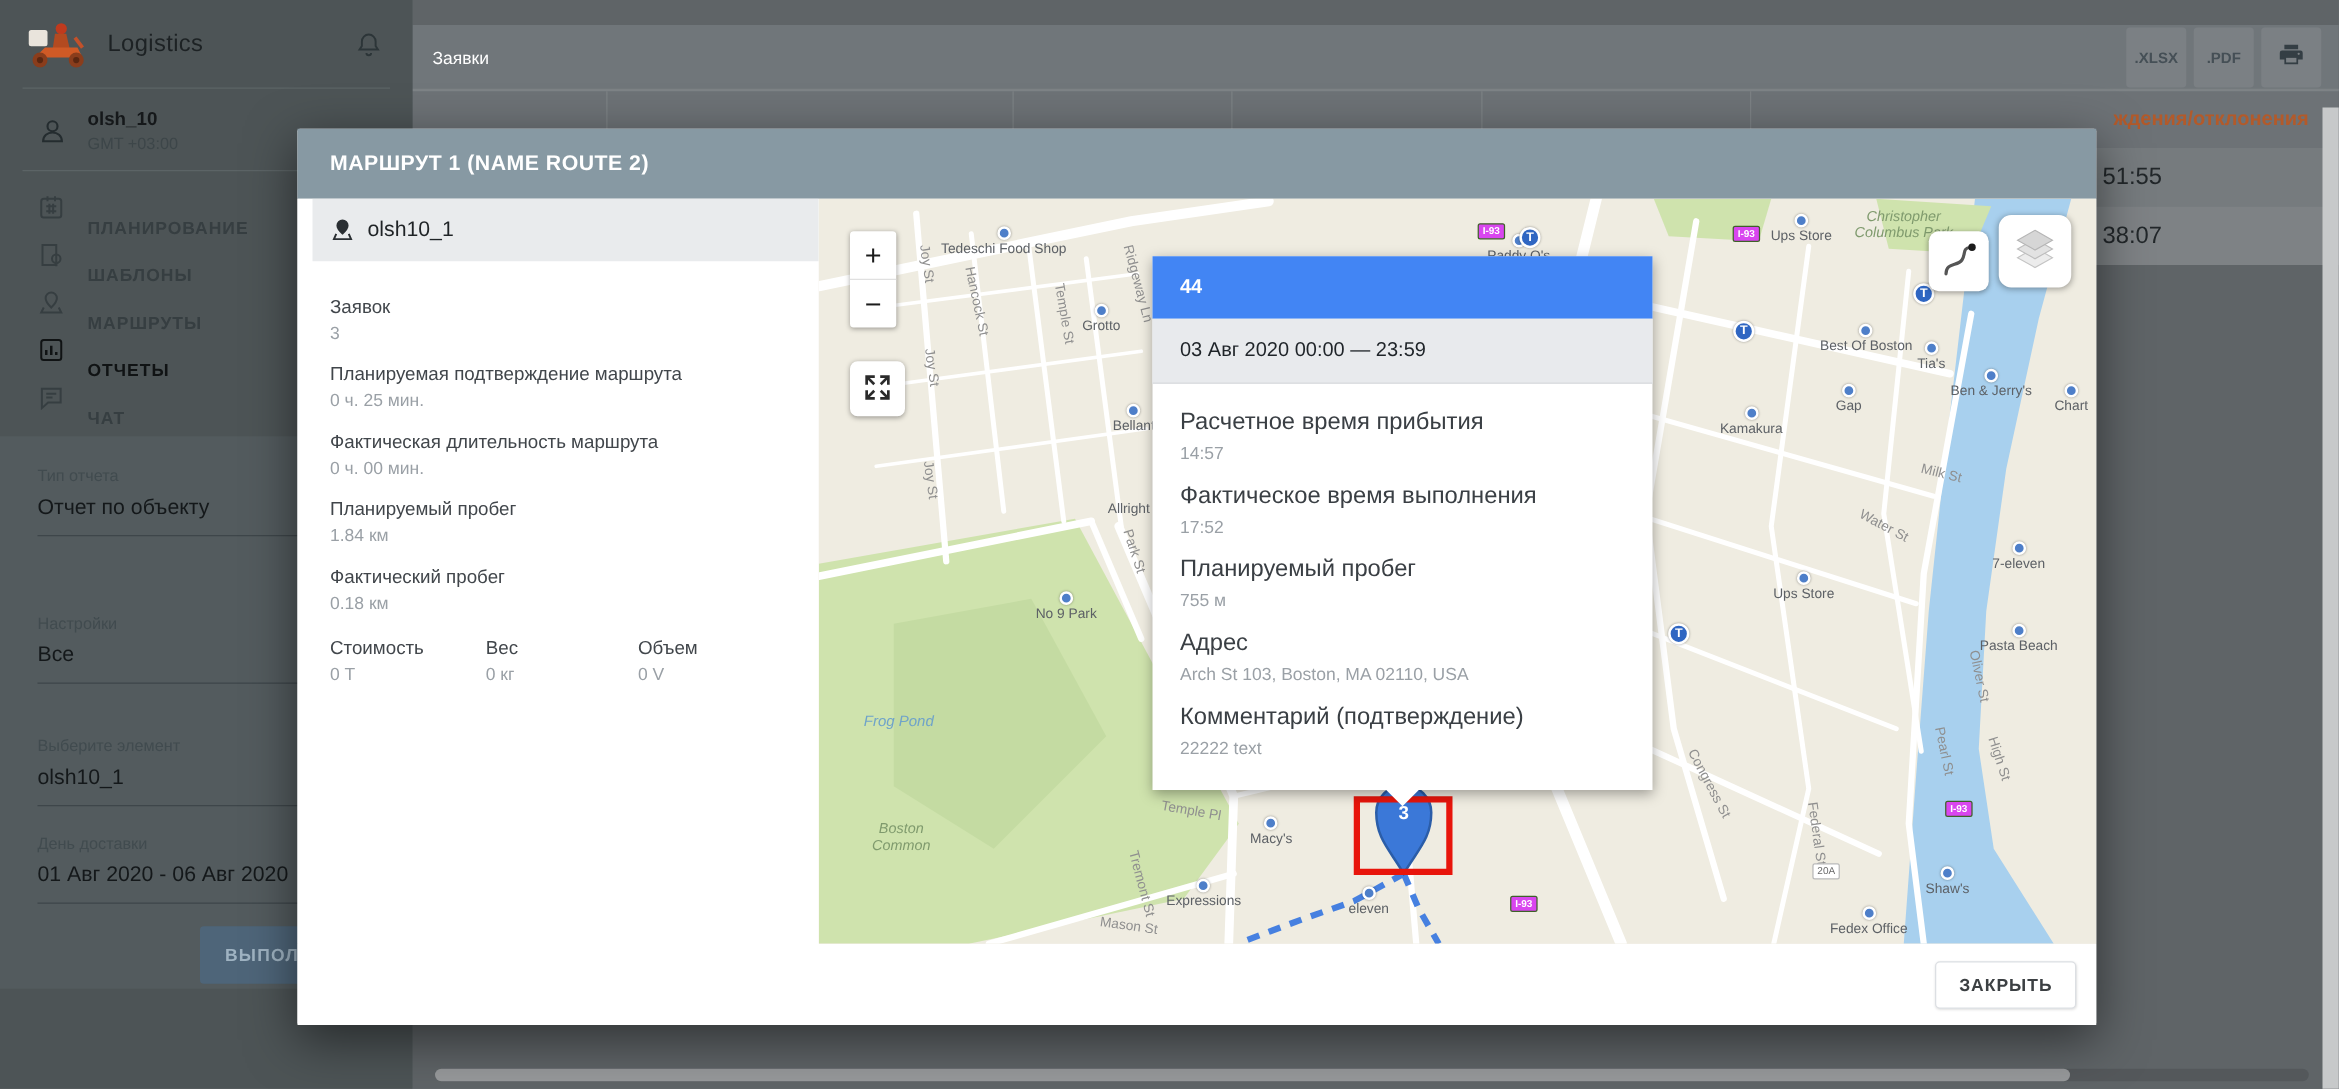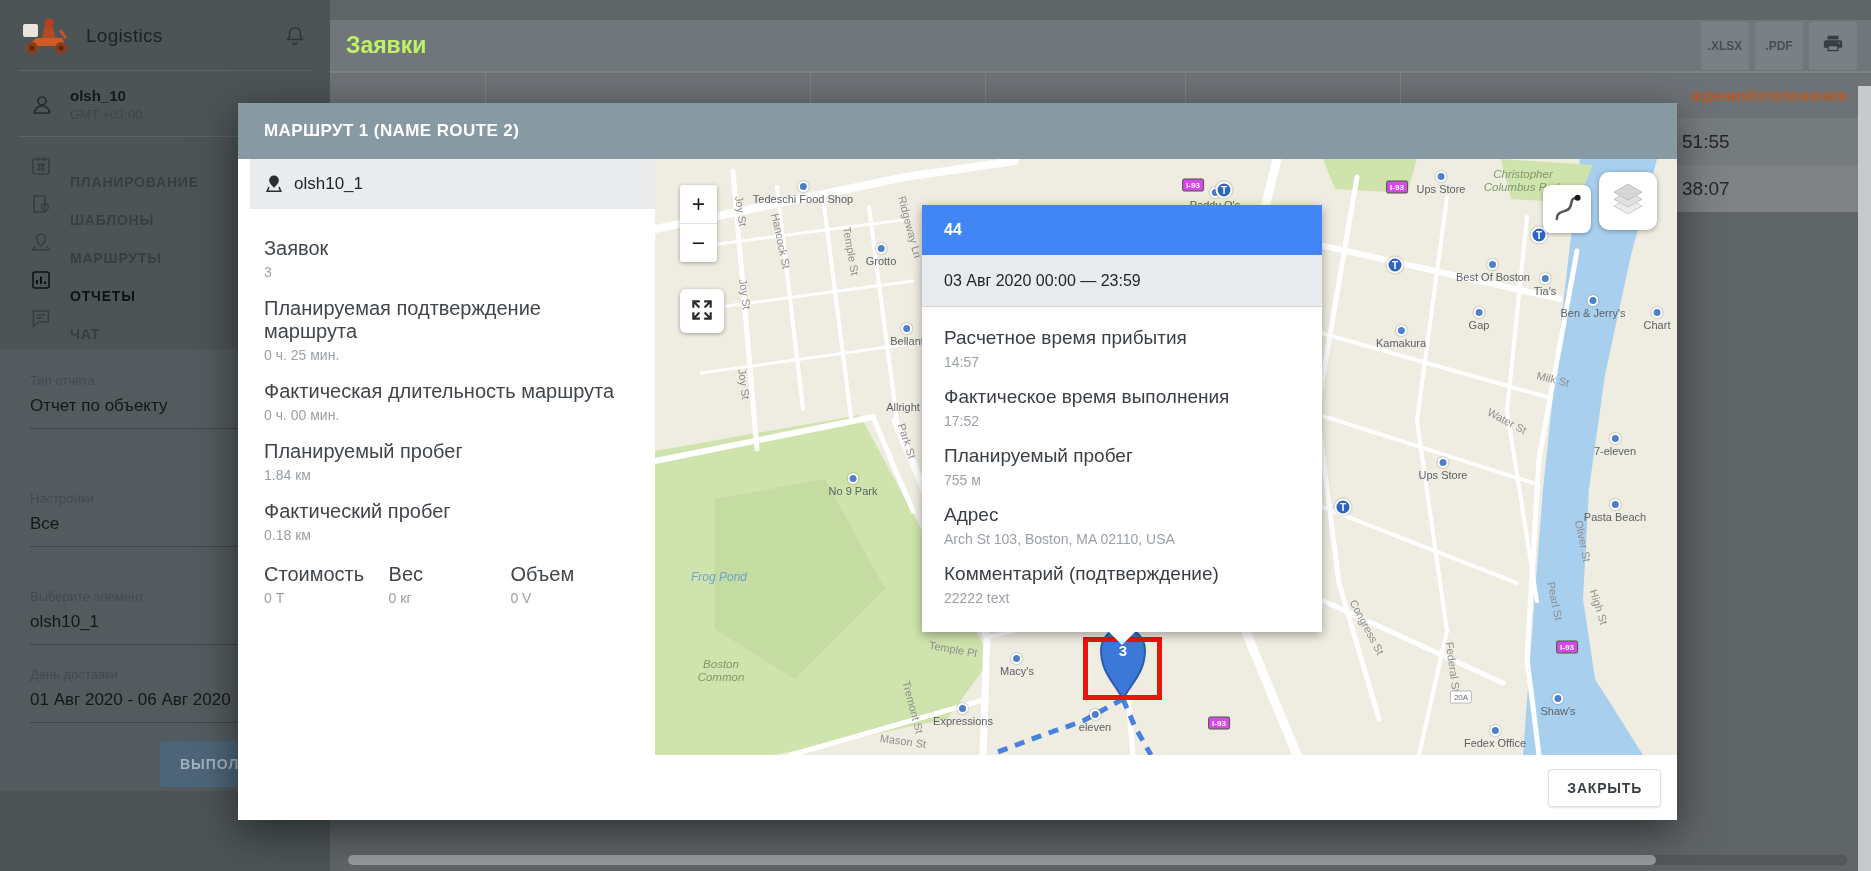--- a/index.html
+++ b/index.html
@@ -25,21 +25,21 @@
   .sb-filters{background:#535b5e;padding:24px 0 0 0;min-height:442px;}
   .field{margin:0 20px 0 30px;border-bottom:1px solid #3e464a;padding-bottom:12px;cursor:pointer;}
   .f-label{font-size:13px;color:#414b4f;margin-bottom:8px;}
   .f-value{font-size:17px;color:#14181a;}
   .run-btn{display:block;margin:18px 28px 0 auto;width:142px;height:46px;background:#4e6579;border:none;border-radius:3px;
     color:#9fb3c2;font-family:inherit;font-size:14px;font-weight:bold;letter-spacing:1px;cursor:pointer;}
 
   
   .content{position:absolute;left:330px;top:0;right:0;bottom:0;background:#5f6467;z-index:0;}
   .toolbar{margin-top:20px;height:52px;background:#70767a;border-bottom:1px solid #7d8285;display:flex;align-items:center;padding:0 14px 0 16px;}
-  .tb-title{font-size:23px;font-weight:bold;color:#bef264;flex:1;}
+  .tb-title{font-size:14px;font-weight:normal;color:#ffffff;flex:1;}
   .tb-btn{width:48px;height:48px;margin-left:6px;background:#7b8084;border:none;border-radius:3px;color:#454f56;
     font-family:Liberation Sans, sans-serif;font-size:12px;font-weight:bold;cursor:pointer;display:flex;align-items:center;justify-content:center;}
   .tb-btn svg{width:24px;height:22px;color:#343e44;}
   .thead{position:relative;height:46px;background:#6d7276;border-top:1px solid #7e8386;display:flex;align-items:center;}
   .thead .sep{position:absolute;top:0;bottom:0;width:1px;background:#7c8184;}
   .th-orange{position:absolute;right:24px;font-size:16px;font-weight:bold;color:#b35a2a;}
   .trow{position:relative;height:47px;}
   .trow.r1{background:#767b7e;}
   .trow.r2{background:#7e8285;}
   .trow .cell{position:absolute;left:1352px;top:13px;font-size:19px;color:#22272a;}
@@ -52,21 +52,21 @@
     box-shadow:0 12px 40px rgba(0,0,0,.5);display:flex;flex-direction:column;z-index:50;}
   .m-head{height:56px;flex:none;background:#8799a3;display:flex;align-items:center;padding-left:26px;
     color:#fff;font-size:17px;font-weight:bold;letter-spacing:.4px;}
   .m-body{flex:1;display:flex;min-height:0;}
   .panel{width:417px;flex:none;background:#fff;overflow:hidden;}
   .panel-strip{height:50px;margin-left:12px;background:#e9ebed;display:flex;align-items:center;gap:10px;padding-left:14px;}
   .pin-ic{width:20px;height:20px;color:#2a2f33;}
   .panel-strip-name{font-size:17px;color:#1f2326;}
   .panel-stats{padding:28px 20px 0 26px;}
   .stat{margin-bottom:17px;}
-  .stat .s-label{font-size:20px;color:#41464b;margin-bottom:4px;}
+  .stat .s-label{font-size:15px;color:#41464b;margin-bottom:4px;}
   .stat .s-value{font-size:14px;color:#9aa0a6;}
   .istats{display:flex;margin-top:20px;}
   .istat{width:135px;}
   .istat:nth-child(2){width:132px;}
 
   
   .map{position:relative;flex:1;background:#efece1;overflow:hidden;}
   .map svg.base{position:absolute;left:0;top:0;z-index:0;}
   .map-labels{position:absolute;inset:0;z-index:10;pointer-events:none;}
   .ml{position:absolute;white-space:nowrap;}

